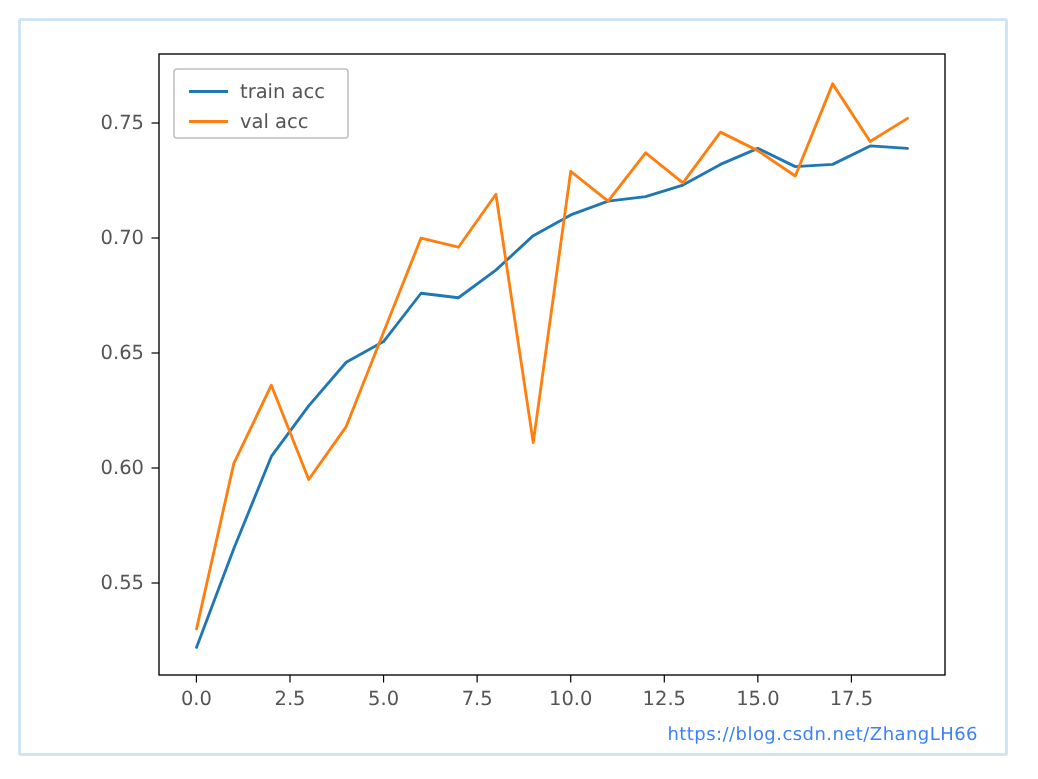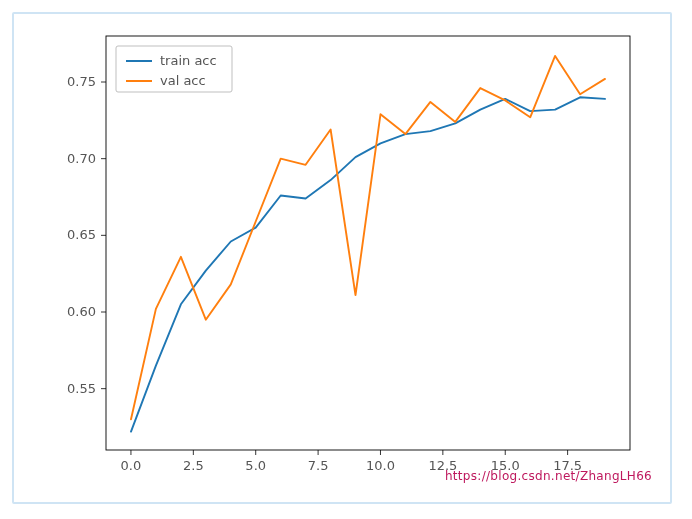--- a/index.html
+++ b/index.html
@@ -27,23 +27,23 @@
     position: absolute;
     left: 18px;
     top: 8px;
     width: 624px;
     height: 460px;
   }
   svg { display:block; }
   .watermark {
     position: absolute;
     right: 18px;
-    bottom: 19px;
+    bottom: 6px;
     font-size: 12px;
-    color: #be185d;
+    color: #3b82f6;
     letter-spacing: .3px;
     pointer-events: none;
   }
 </style>
 </head>
 <body>
 
 <div class="frame">
   <div class="plot-wrap">
     <svg id="chart-svg" width="624" height="460" viewBox="0 0 624 460">

